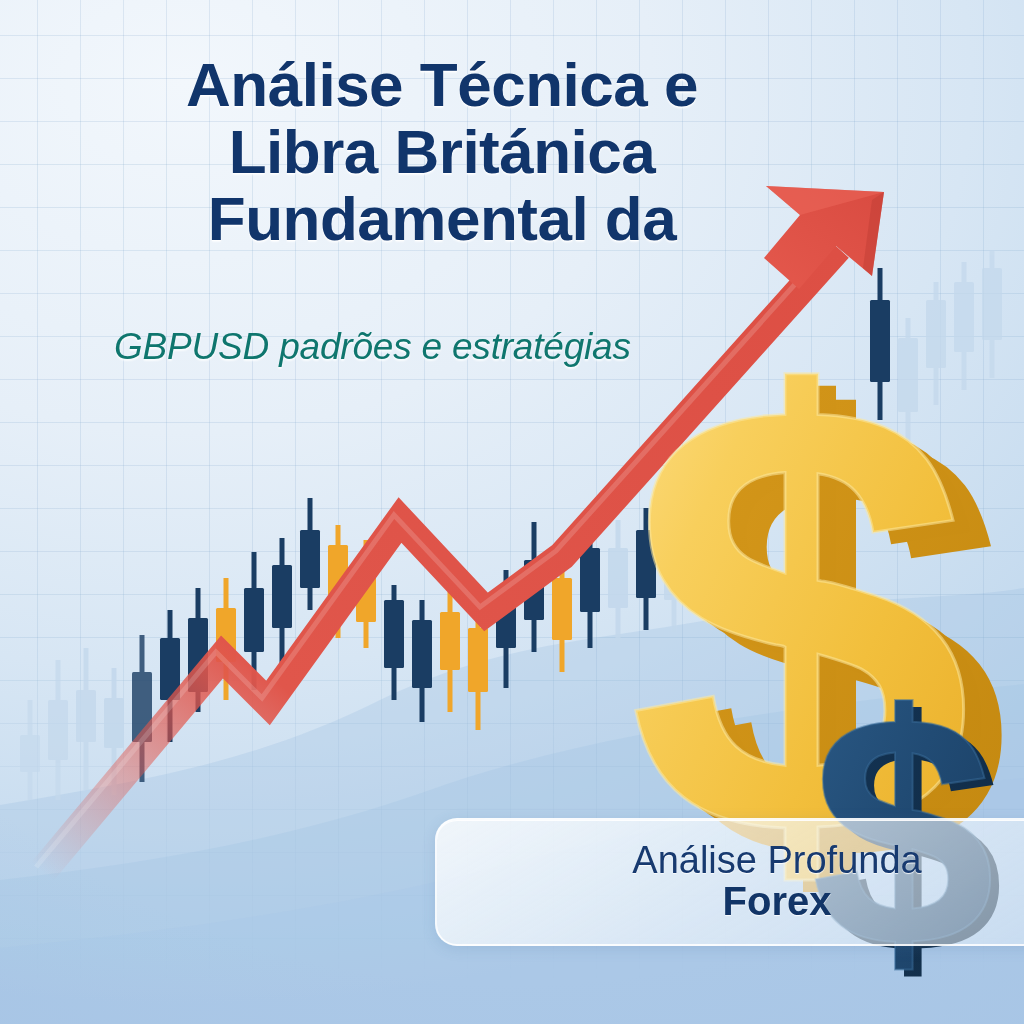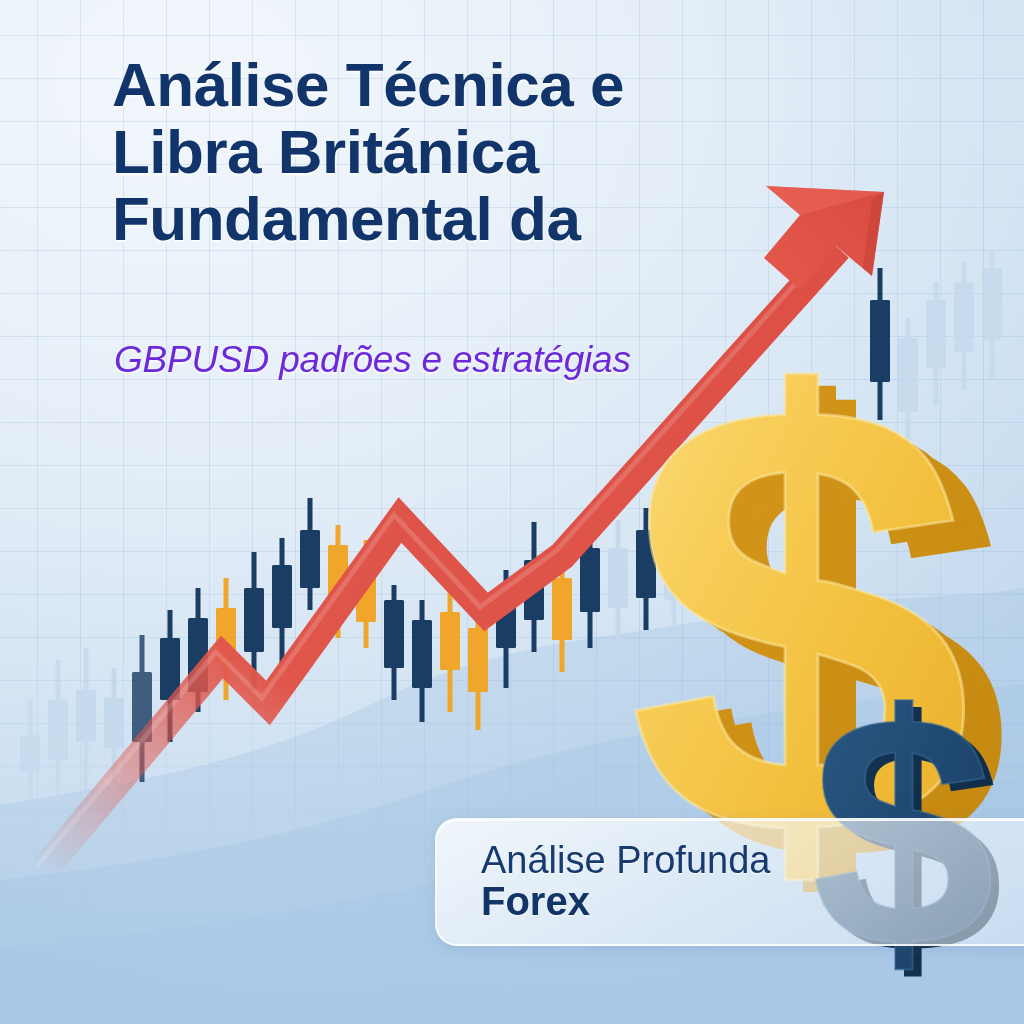--- a/index.html
+++ b/index.html
@@ -2,21 +2,21 @@
 <html><head>
 <meta charset="utf-8">
 <style>
   * { margin:0; padding:0; box-sizing:border-box; }
   html,body { width:1024px; height:1024px; overflow:hidden; }
   body {
     font-family:"Liberation Sans", sans-serif;
     background:#e8f0f8;
     position:relative;
   }
-  #stage { position:absolute; inset:0; width:1024px; height:1024px; overflow:hidden; }
+  #stage { position:absolute; inset:0; width:1024px; height:1024px; overflow:hidden;text-align:center; }
 
   
   .bg-base {
     position:absolute; inset:0;
     background:
       radial-gradient(120% 90% at 18% 8%, #f2f7fc 0%, #e6eff8 38%, #d7e6f4 64%, #bcd5ec 100%),
       linear-gradient(150deg, #f4f8fc 0%, #e3eef8 40%, #c3d9ee 78%, #a9c7e4 100%);
   }
   .bg-grid {
     position:absolute; inset:0;
@@ -44,23 +44,23 @@
   .dollar-layer { position:absolute; inset:0; }
 
   
   .title-block { position:absolute; left:112px; top:52px; width:660px; }
   .title-line {
     font-size:62px; font-weight:bold; line-height:1.08;
     color:#11356b; letter-spacing:-.5px; white-space:nowrap;
     text-shadow:0 2px 2px rgba(255,255,255,.75), 0 1px 0 rgba(255,255,255,.9);
   }
   .subtitle {
-    position:absolute; left:114px; top:339px;
+    position:absolute; left:114px; top:326px;
     font-size:37px; font-style:italic; font-weight:500;
-    color:#6d28d9; letter-spacing:-.2px; white-space:nowrap;
+    color:#0f766e; letter-spacing:-.2px; white-space:nowrap;
     text-shadow:0 2px 2px rgba(255,255,255,.8);
   }
 
   
   .badge {
     position:absolute; left:435px; top:818px; width:640px; height:128px;
     border-radius:22px;
     background:linear-gradient(150deg, rgba(255,255,255,.80) 0%, rgba(244,249,253,.66) 45%, rgba(226,238,249,.52) 100%);
     border:2px solid rgba(255,255,255,.82);
     box-shadow:0 3px 14px rgba(70,110,160,.16), inset 0 1px 0 rgba(255,255,255,.9);

